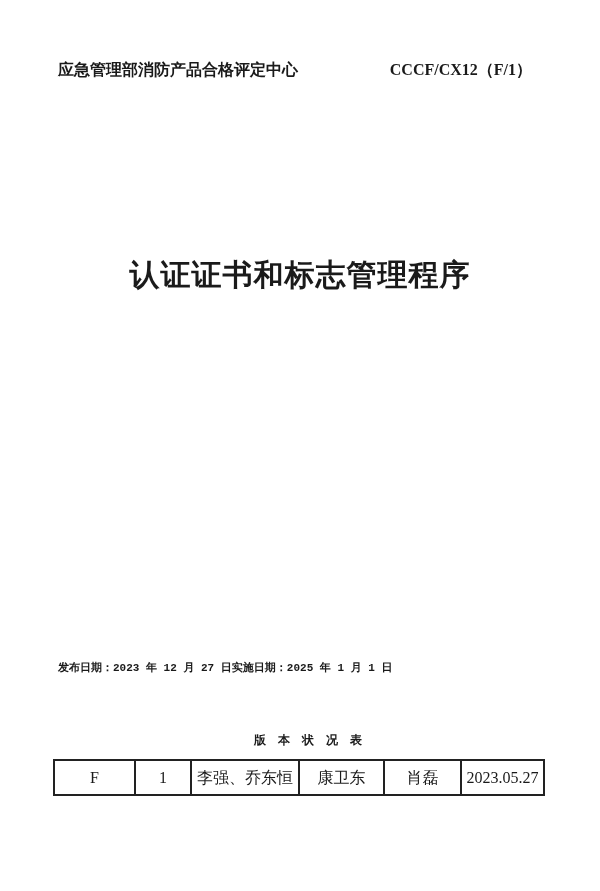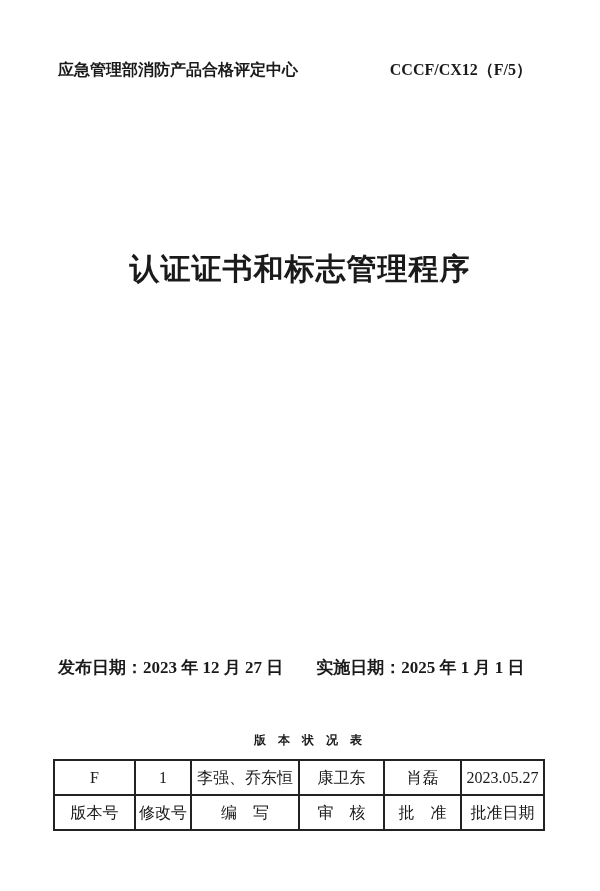--- a/index.html
+++ b/index.html
@@ -25,41 +25,41 @@
     display: flex;
     justify-content: space-between;
     align-items: baseline;
     font-weight: bold;
     font-size: 16px;
     line-height: 22px;
     white-space: nowrap;
   }
   .doc-title {
     position: absolute;
-    top: 252px;
+    top: 258px;
     left: 0;
     width: 600px;
     text-align: center;
     font-family: "DejaVu Sans", "Liberation Sans", sans-serif;
     font-weight: bold;
     font-size: 30px;
     line-height: 34px;
     letter-spacing: 1px;
   }
   .dates {
     position: absolute;
     top: 656px;
     left: 58px;
     right: 40px;
     display: flex;
-    gap: 33px;
     font-weight: bold;
-    font-size: 17px;
+    font-size: 11px;
     line-height: 24px;
     white-space: nowrap;
+    font-family: Liberation Mono, monospace;
   }
   .table-caption {
     position: absolute;
     top: 730px;
     left: 8px;
     width: 600px;
     text-align: center;
     font-weight: bold;
     font-size: 12px;
     line-height: 20px;
@@ -90,21 +90,21 @@
   col.c5 { width: 77px; }
   col.c6 { width: 83px; }
 </style>
 </head>
 <body>
 
 <div class="page">
 
   <div class="header">
     <span>应急管理部消防产品合格评定中心</span>
-    <span>CCCF/CX12（F/5）</span>
+    <span>CCCF/CX12（F/1）</span>
   </div>
 
   <div class="doc-title">认证证书和标志管理程序</div>
 
   <div class="dates">
     <span>发布日期：2023 年 12 月 27 日</span>
     <span>实施日期：2025 年 1 月 1 日</span>
   </div>
 
   <div class="table-caption">版　本　状　况　表</div>
@@ -120,24 +120,16 @@
     </colgroup>
     <tbody>
       <tr>
         <td>F</td>
         <td>1</td>
         <td>李强、乔东恒</td>
         <td>康卫东</td>
         <td>肖磊</td>
         <td>2023.05.27</td>
       </tr>
-      <tr>
-        <td>版本号</td>
-        <td>修改号</td>
-        <td>编　写</td>
-        <td>审　核</td>
-        <td>批　准</td>
-        <td>批准日期</td>
-      </tr>
     </tbody>
   </table>
 
 </div>
 
 </body></html>

